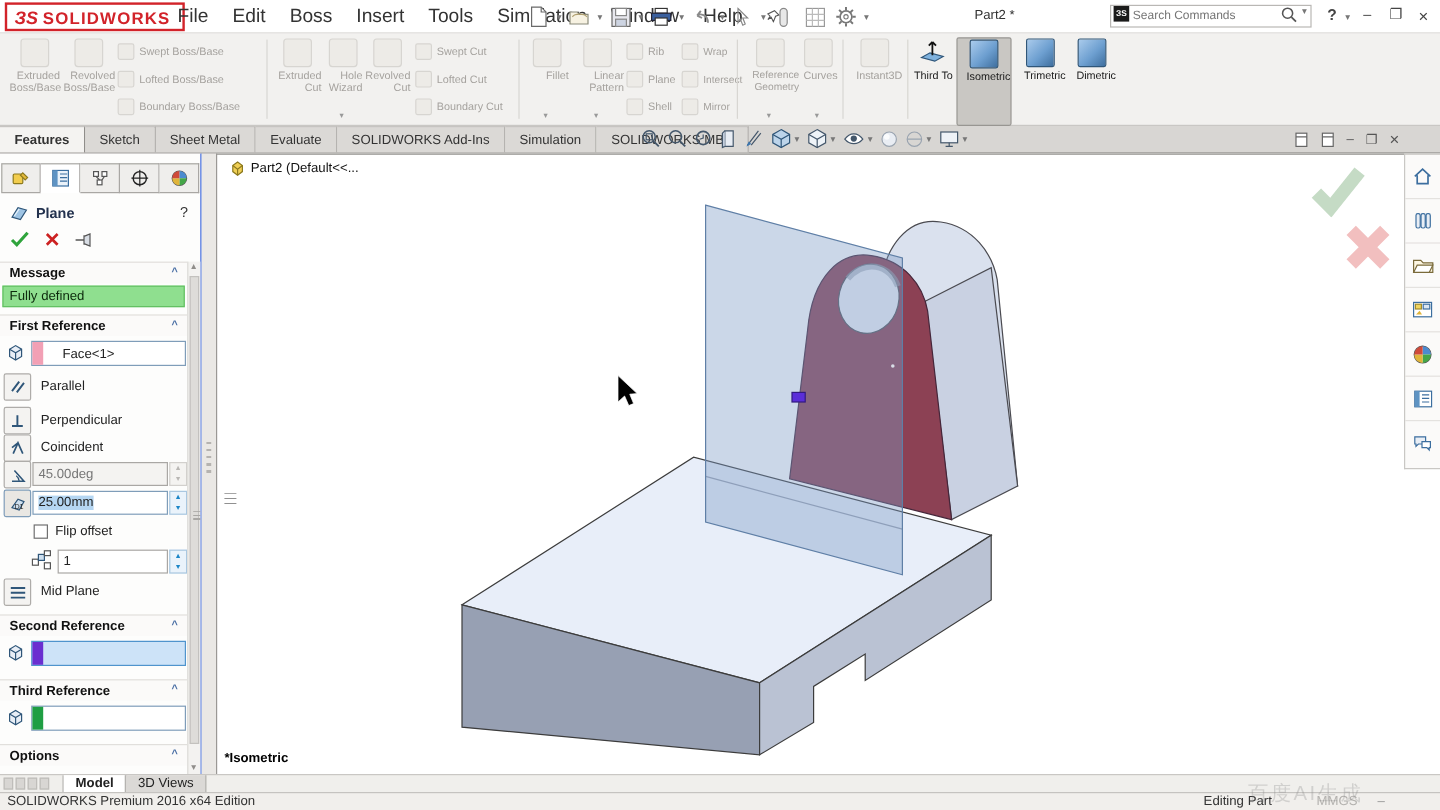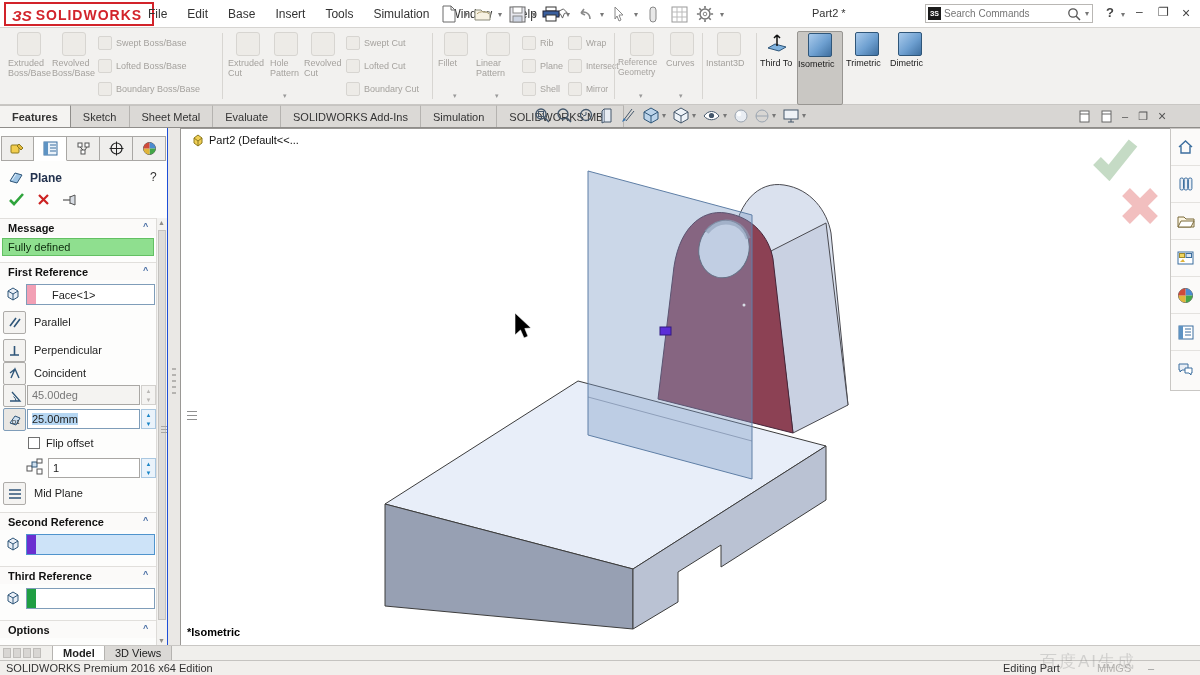--- a/index.html
+++ b/index.html
@@ -6,34 +6,34 @@
 html,body{width:1200px;height:675px;overflow:hidden;background:#fff;
 font-family:"Liberation Sans","DejaVu Sans",sans-serif;font-size:11px;color:#222;position:relative}
 .abs{position:absolute}
 
 
 #titlebar{position:absolute;left:0;top:0;width:1200px;height:28px;background:#fff;border-bottom:1px solid #d6d4d1}
 #logo{position:absolute;left:4px;top:2px;height:24px;padding:2px 10px 0 6px;border:2px solid #d2232a;display:flex;align-items:center;gap:4px}
 #logo .ds{color:#d2232a;font-weight:bold;font-style:italic;font-size:15px}
 #logo .brand{color:#d2232a;font-weight:bold;letter-spacing:1px;font-size:14px}
 #menubar{position:absolute;left:138px;top:0;height:27px;display:flex;align-items:center;gap:0}
-#menubar .menu{padding:0 10px;font-size:12px;color:#333;height:100%;display:flex;align-items:center;cursor:default}
+#menubar .menu{padding:0 10px;font-size:16px;color:#333;height:100%;display:flex;align-items:center;cursor:default}
 .qat{position:absolute;top:3px;display:flex;align-items:center;gap:2px}
 .qbtn{width:24px;height:22px;display:flex;align-items:center;justify-content:center}
 .qcaret{font-size:8px;color:#777;margin:0 1px}
 #doctitle{position:absolute;left:812px;top:7px;font-size:11px;color:#333}
-#searchbox{position:absolute;left:925px;top:4px;width:168px;height:19px;border:1px solid #b9b7b4;background:#fff;display:flex;align-items:center;padding:0 2px;gap:3px}
+#searchbox{position:absolute;left:925px;top:4px;width:168px;height:19px;border:1px solid #b9b7b4;background:#fff;display:flex;padding:0 2px;gap:3px}
 #searchbox .swsq{width:13px;height:13px;background:#1b1b1b;color:#fff;font-size:7px;font-weight:bold;display:flex;align-items:center;justify-content:center}
 #searchbox input{border:none;outline:none;flex:1;font-size:10px;color:#777;min-width:0;background:transparent}
 #tb-help{position:absolute;left:1106px;top:5px;font-size:13px;color:#444;font-weight:bold}
 .winbtn{position:absolute;top:5px;color:#444;font-size:12px}
 
 #ribbon{position:absolute;left:0;top:28px;width:1200px;height:77px;background:#f2f1ef;border-bottom:1px solid #c9c7c4}
 .rsep{position:absolute;top:5px;height:66px;width:1px;background:#d8d6d2}
-.rbig{position:absolute;top:3px;height:72px;text-align:left;font-size:9px;line-height:1.12;color:#a5a29e}
+.rbig{position:absolute;top:3px;height:72px;text-align:right;font-size:9px;line-height:1.12;color:#a5a29e}
 .rbig .lbl{display:block;margin-top:2px}
 .ric{display:block;width:24px;height:24px;margin:1px auto 0;background:#edebe7;border:1px solid #d7d5d1;border-radius:3px}
 .rs{position:absolute;height:22px;display:flex;align-items:center;gap:4px;font-size:9px;color:#a5a29e}
 .ris{width:14px;height:14px;background:#edebe7;border:1px solid #d7d5d1;border-radius:2px;flex:none}
 .rcaret{position:absolute;font-size:7px;color:#999}
 .enb{color:#1a1a1a}
 .cube3d{display:block;width:24px;height:24px;margin:1px auto 0;border-radius:2px;
 background:linear-gradient(135deg,#aacbec 0%,#6d9fd0 55%,#3f6f9f 100%);border:1px solid #2f5679}
 .vsel{background:#c9c7c3;border:1px solid #989692;border-radius:2px}
 
@@ -99,21 +99,21 @@
 <body>
 
 <div id="titlebar">
   <div id="logo">
     <span class="ds">ЗS</span>
     <span class="brand">SOLIDWORKS</span>
   </div>
   <div id="menubar">
     <span class="menu">File</span>
     <span class="menu">Edit</span>
-    <span class="menu">Base</span>
+    <span class="menu">Boss</span>
     <span class="menu">Insert</span>
     <span class="menu">Tools</span>
     <span class="menu">Simulation</span>
     <span class="menu">Window</span>
     <span class="menu">Help</span>
     <span class="menu">
       <svg width="11" height="11" viewBox="0 0 12 12">
           <path d="M7 1 L11 5 L8 6 L6 11 L4 7 L1 9 L3 6 L1 4 Z" fill="none" stroke="#555" stroke-width="1"></path>
         </svg>
     </span>
@@ -222,21 +222,21 @@
       <span>Boundary Boss/Base</span>
     </div>
   <div class="rsep" style="left:222px"></div>
 
   <div class="rbig" style="left:228px;width:40px">
       <span class="ric"></span>
       <span class="lbl">Extruded Cut</span>
     </div>
   <div class="rbig" style="left:270px;width:32px">
       <span class="ric"></span>
-      <span class="lbl">Hole Pattern</span>
+      <span class="lbl">Hole Wizard</span>
     </div>
   <span class="rcaret" style="left:283px;top:64px">▾</span>
   <div class="rbig" style="left:304px;width:38px">
       <span class="ric"></span>
       <span class="lbl">Revolved Cut</span>
     </div>
   <div class="rs" style="left:346px;top:4px;width:84px">
       <span class="ris"></span>
       <span>Swept Cut</span>
     </div>

